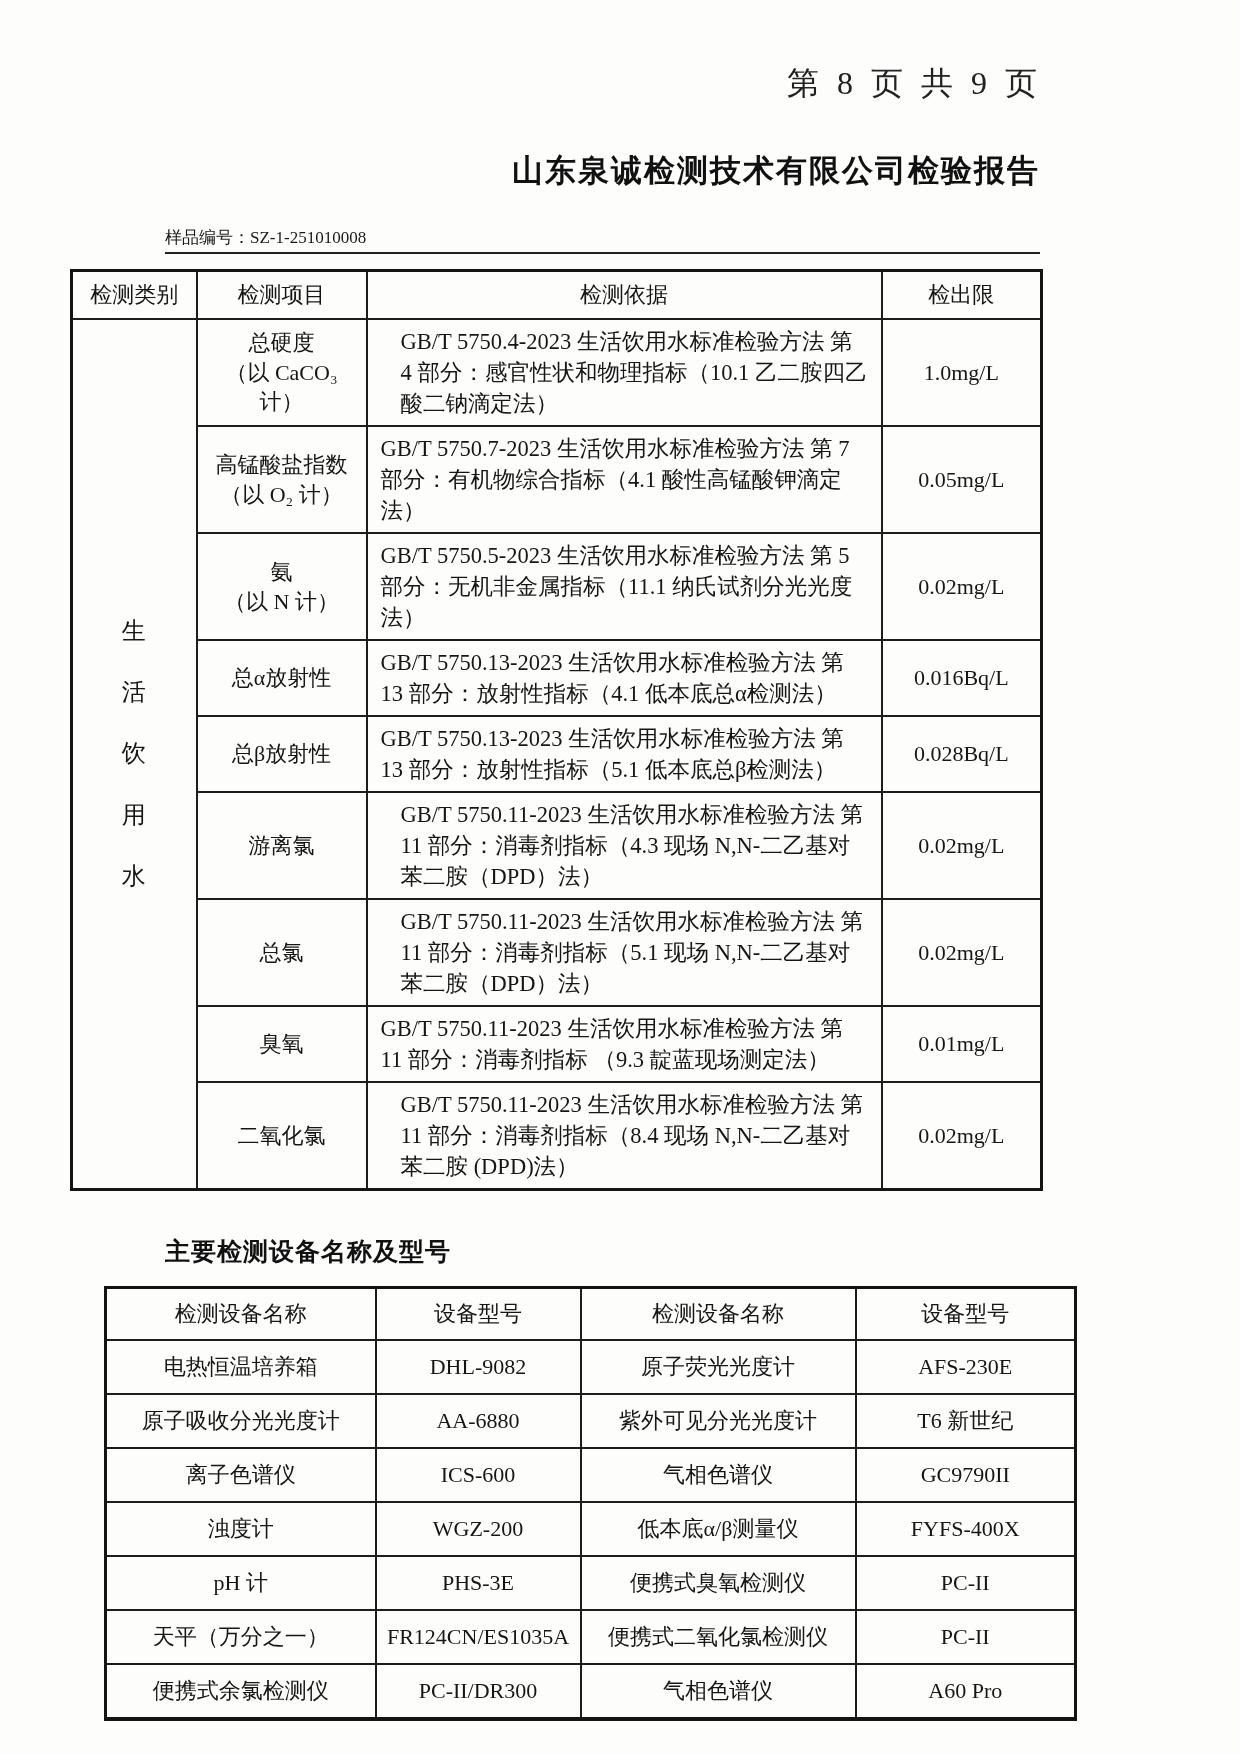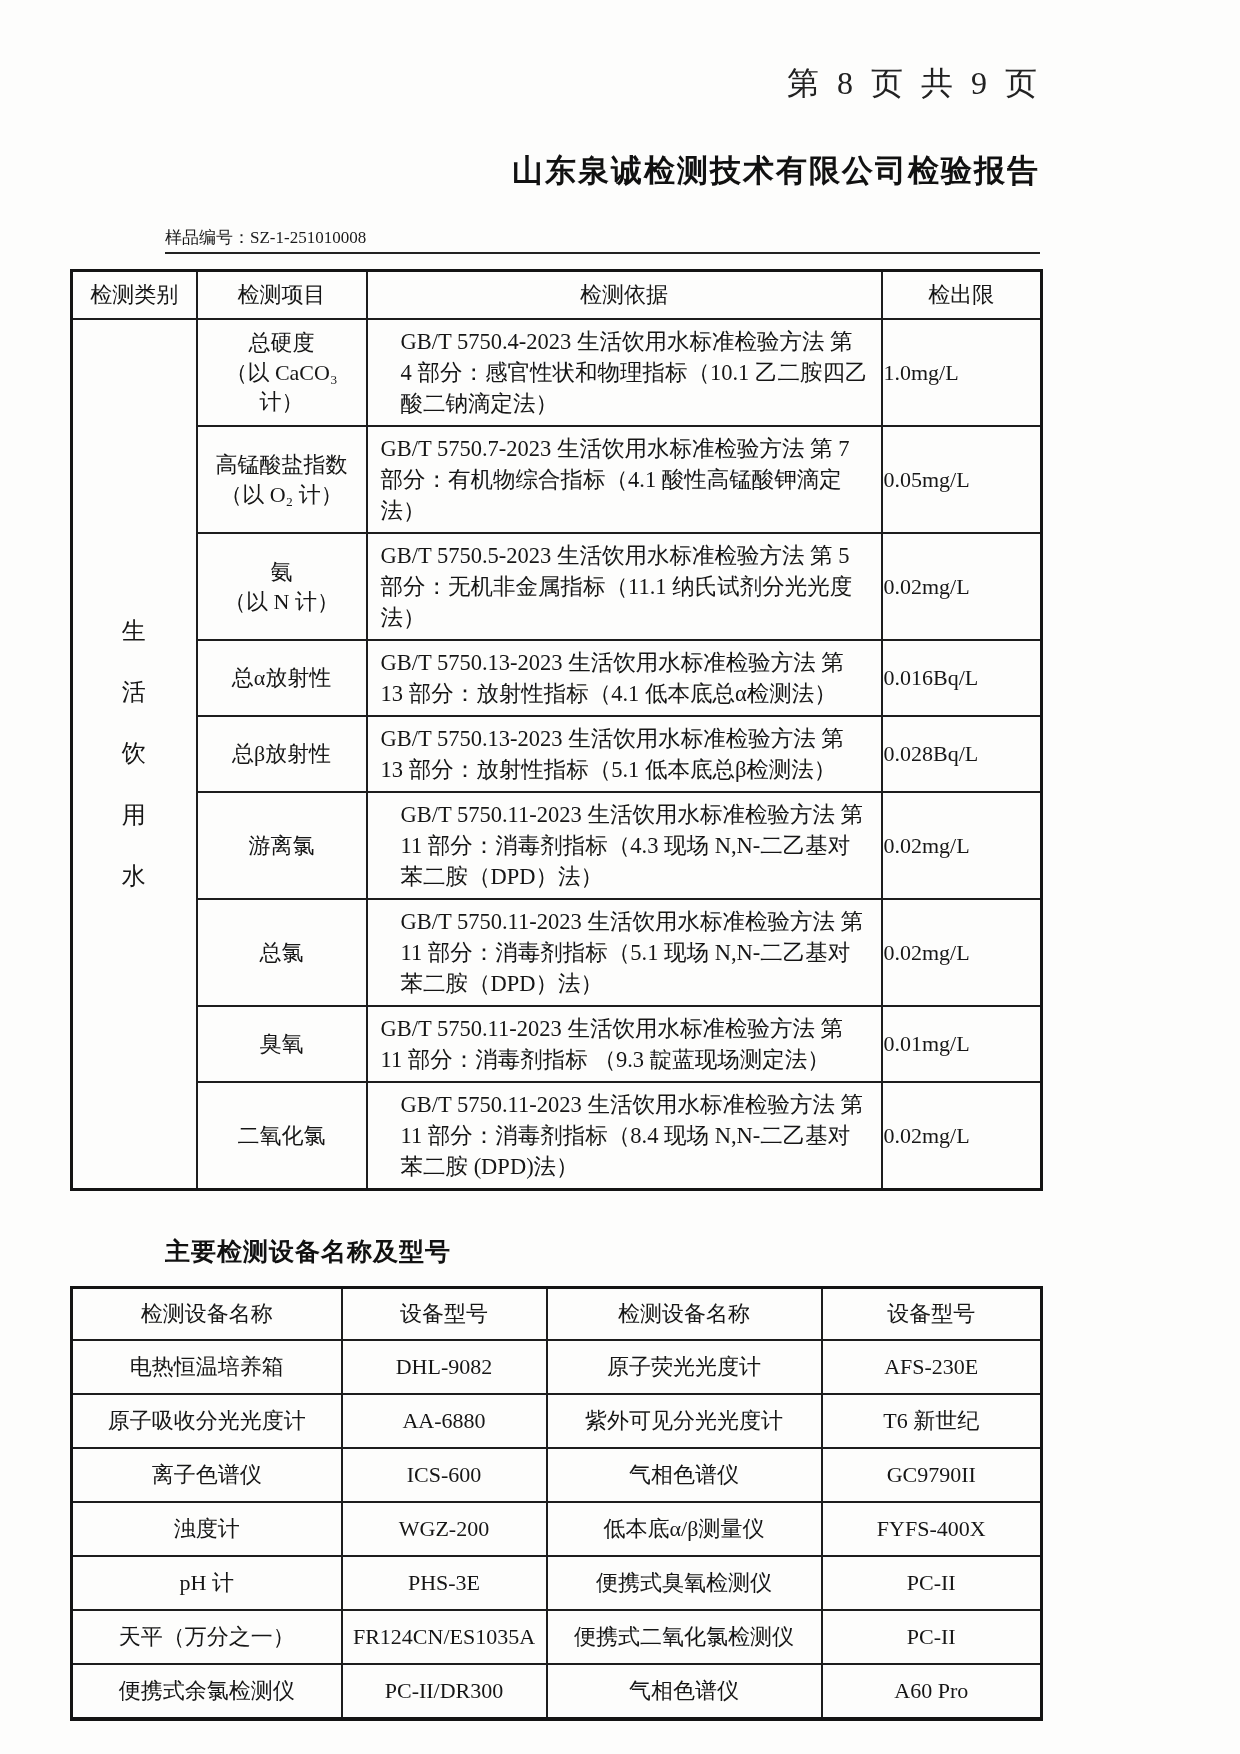--- a/index.html
+++ b/index.html
@@ -68,32 +68,32 @@
     line-height: 2.55;
     letter-spacing: 1px;
   }
   .t1 td.item { text-align: center; padding: 4px 6px; line-height: 1.35; }
   .t1 td.basis {
     text-align: left;
     padding: 6px 12px 6px 13px;
     line-height: 31px;
     font-size: 22.5px;
   }
-  .t1 td.limit { text-align: left; }
+  .t1 td.limit { text-align: center; }
   .t1 tr.h2l td.basis { height: 62px; margin-top: 30px; }
   .t1 tr.h3l td.basis { height: 93px; padding-left: 33px; }
   .sec-title {
     margin: 44px 0 0 95px;
     font-family: "Liberation Sans", "DejaVu Sans", sans-serif;
     font-size: 25px;
     font-weight: bold;
     color: #111;
     letter-spacing: 1px;
   }
-  .t2 { margin-top: 18px; border: 3px solid #141414; border-bottom-width: 4px; }
+  .t2 { margin-top: 18px; border: 3px solid #141414; border-bottom-width: 4px; margin-left: 34px; }
   .t2 th, .t2 td {
     border: 2px solid #1d1d1d;
     font-weight: normal;
     font-size: 22px;
     color: #161616;
     text-align: center;
     vertical-align: middle;
     height: 48px;
     padding: 2px 4px;
     overflow: hidden;

